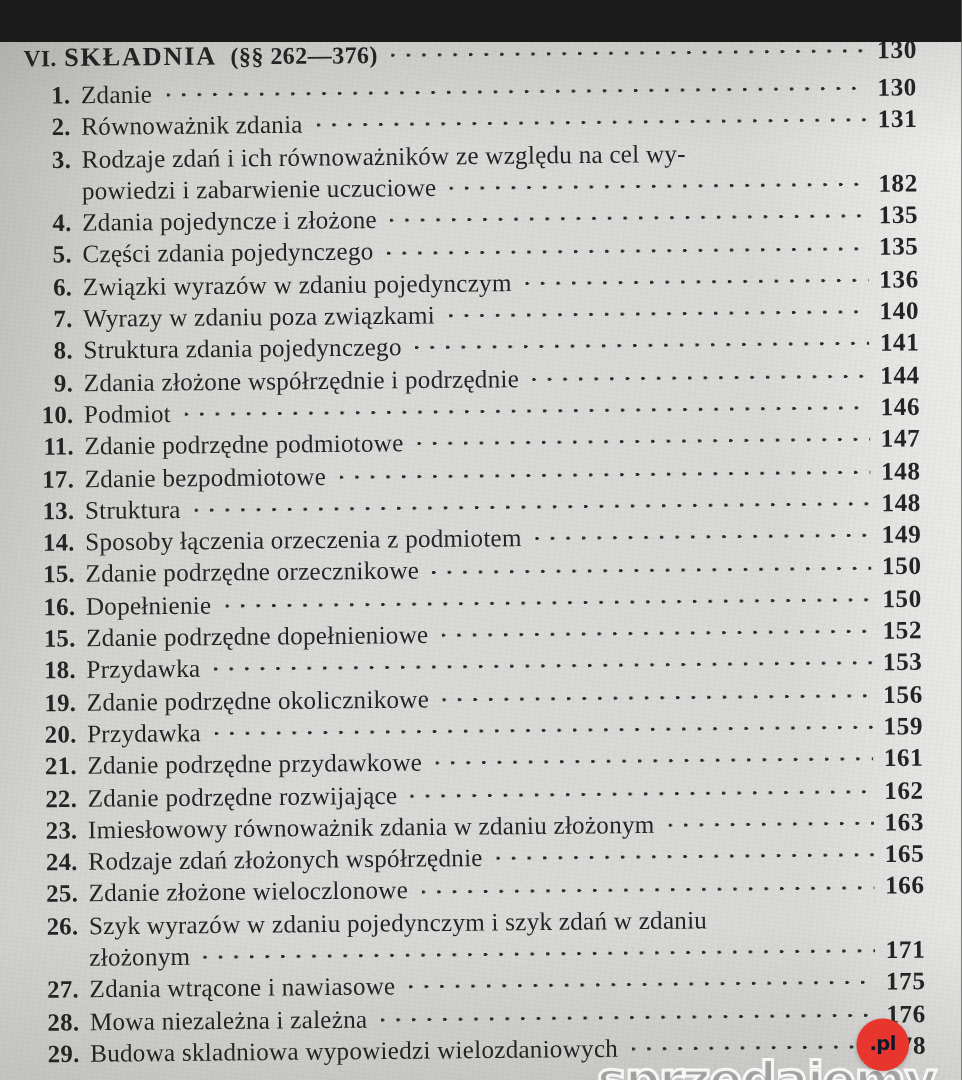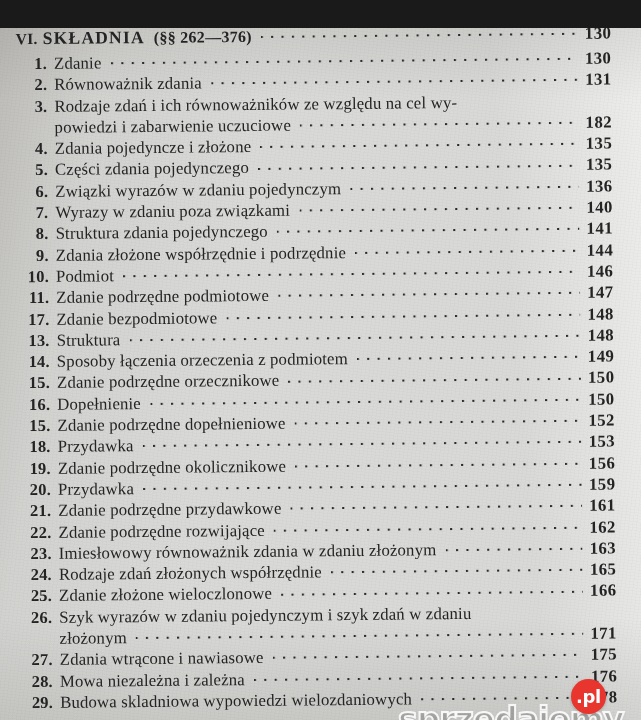--- a/index.html
+++ b/index.html
@@ -180,23 +180,23 @@
     height: 35px;
     border-radius: 50%;
     background: #e8352e;
     display: flex;
     align-items: center;
     justify-content: center;
     box-shadow: 0 1px 3px rgba(0,0,0,0.25);
   }
   #wm-badge span {
     font-family: "DejaVu Sans", sans-serif;
-    font-size: 18px;
-    font-weight: 700;
-    color: #ffffff;
+    font-size: 13px;
+    font-weight: 700;
+    color: #0f172a;
     letter-spacing: -0.3px;
     line-height: 1;
   }
 </style>
 </head>
 <body>
 
 <div id="page">
 
   <div id="toc">

